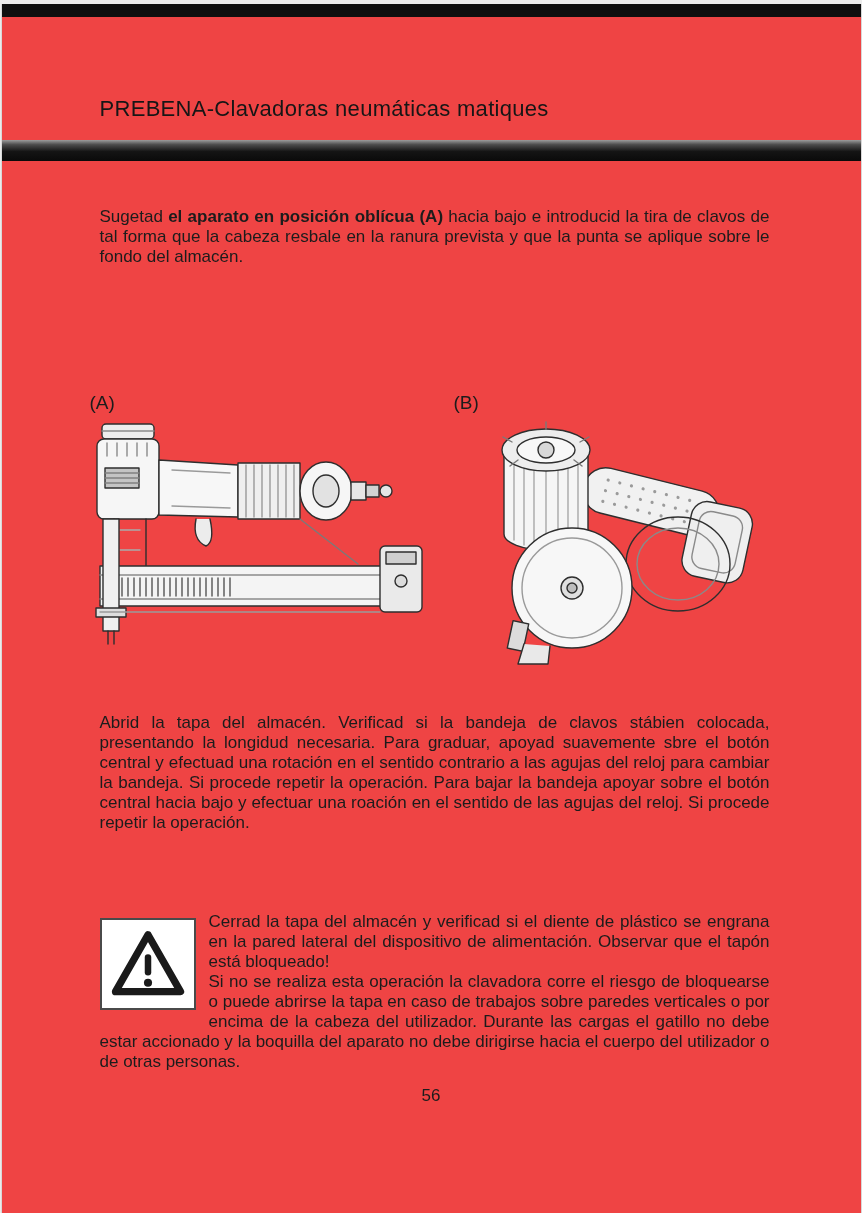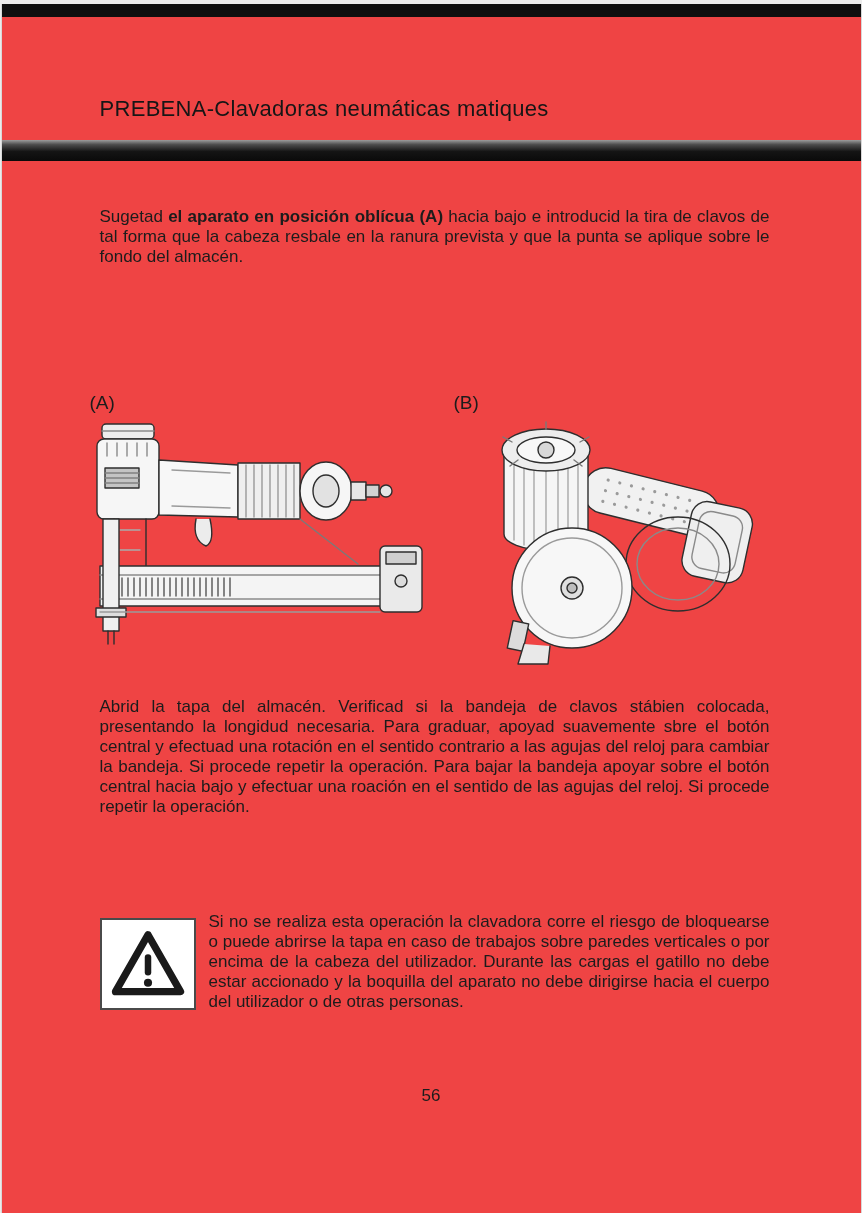--- a/index.html
+++ b/index.html
@@ -23,21 +23,21 @@
   }
   .intro { top:203px; }
   .intro p, .body-text p, .warning p { margin:0; }
   .intro b { font-weight:700; }
   .figures { position:absolute; top:382px; left:0; width:862px; height:302px; }
   .figure { position:absolute; }
   .fig-a { left:88px; top:6px; }
   .fig-b { left:452px; top:6px; }
   .fig-label { font-size:19px; color:#1c1c1c; height:26px; }
   .figure svg { display:block; }
-  .body-text { top:693px; }
+  .body-text { top:709px; }
   .warning { top:908px; }
   .warning-icon-box {
     float:left; width:96px; height:92px; margin:6px 13px 16px 0;
     border:2px solid #4a4a4a; background:#fff;
     display:flex; align-items:center; justify-content:center;
   }
   .page-footer { position:absolute; top:1082px; left:0; width:100%; text-align:center; }
   .page-number { font-size:17px; color:#1c1c1c; }
 </style>
 </head>
@@ -177,20 +177,21 @@
   </section>
 
   <section class="warning">
     <div class="warning-icon-box">
       <svg width="78" height="72" viewBox="0 0 96 88" aria-hidden="true">
         <path d="M48 8 L88 78 L8 78 Z" fill="none" stroke="#1a1a1a" stroke-width="9" stroke-linejoin="round"></path>
         <rect x="44" y="32" width="8" height="26" rx="4" fill="#1a1a1a"></rect>
         <circle cx="48" cy="67" r="5" fill="#1a1a1a"></circle>
       </svg>
     </div>
+    <p>Cerrad la tapa del almacén y verificad si el diente de plástico se engrana en la pared lateral del dispositivo de alimentación. Observar que el tapón está bloqueado!</p>
     <p>Si no se realiza esta operación la clavadora corre el riesgo de bloquearse o puede abrirse la tapa en caso de trabajos sobre paredes verticales o por encima de la cabeza del utilizador. Durante las cargas el gatillo no debe estar accionado y la boquilla del aparato no debe dirigirse hacia el cuerpo del utilizador o de otras personas.</p>
   </section>
 
   <footer class="page-footer">
     <span class="page-number">56</span>
   </footer>
 
 </div>
 
 </body></html>

